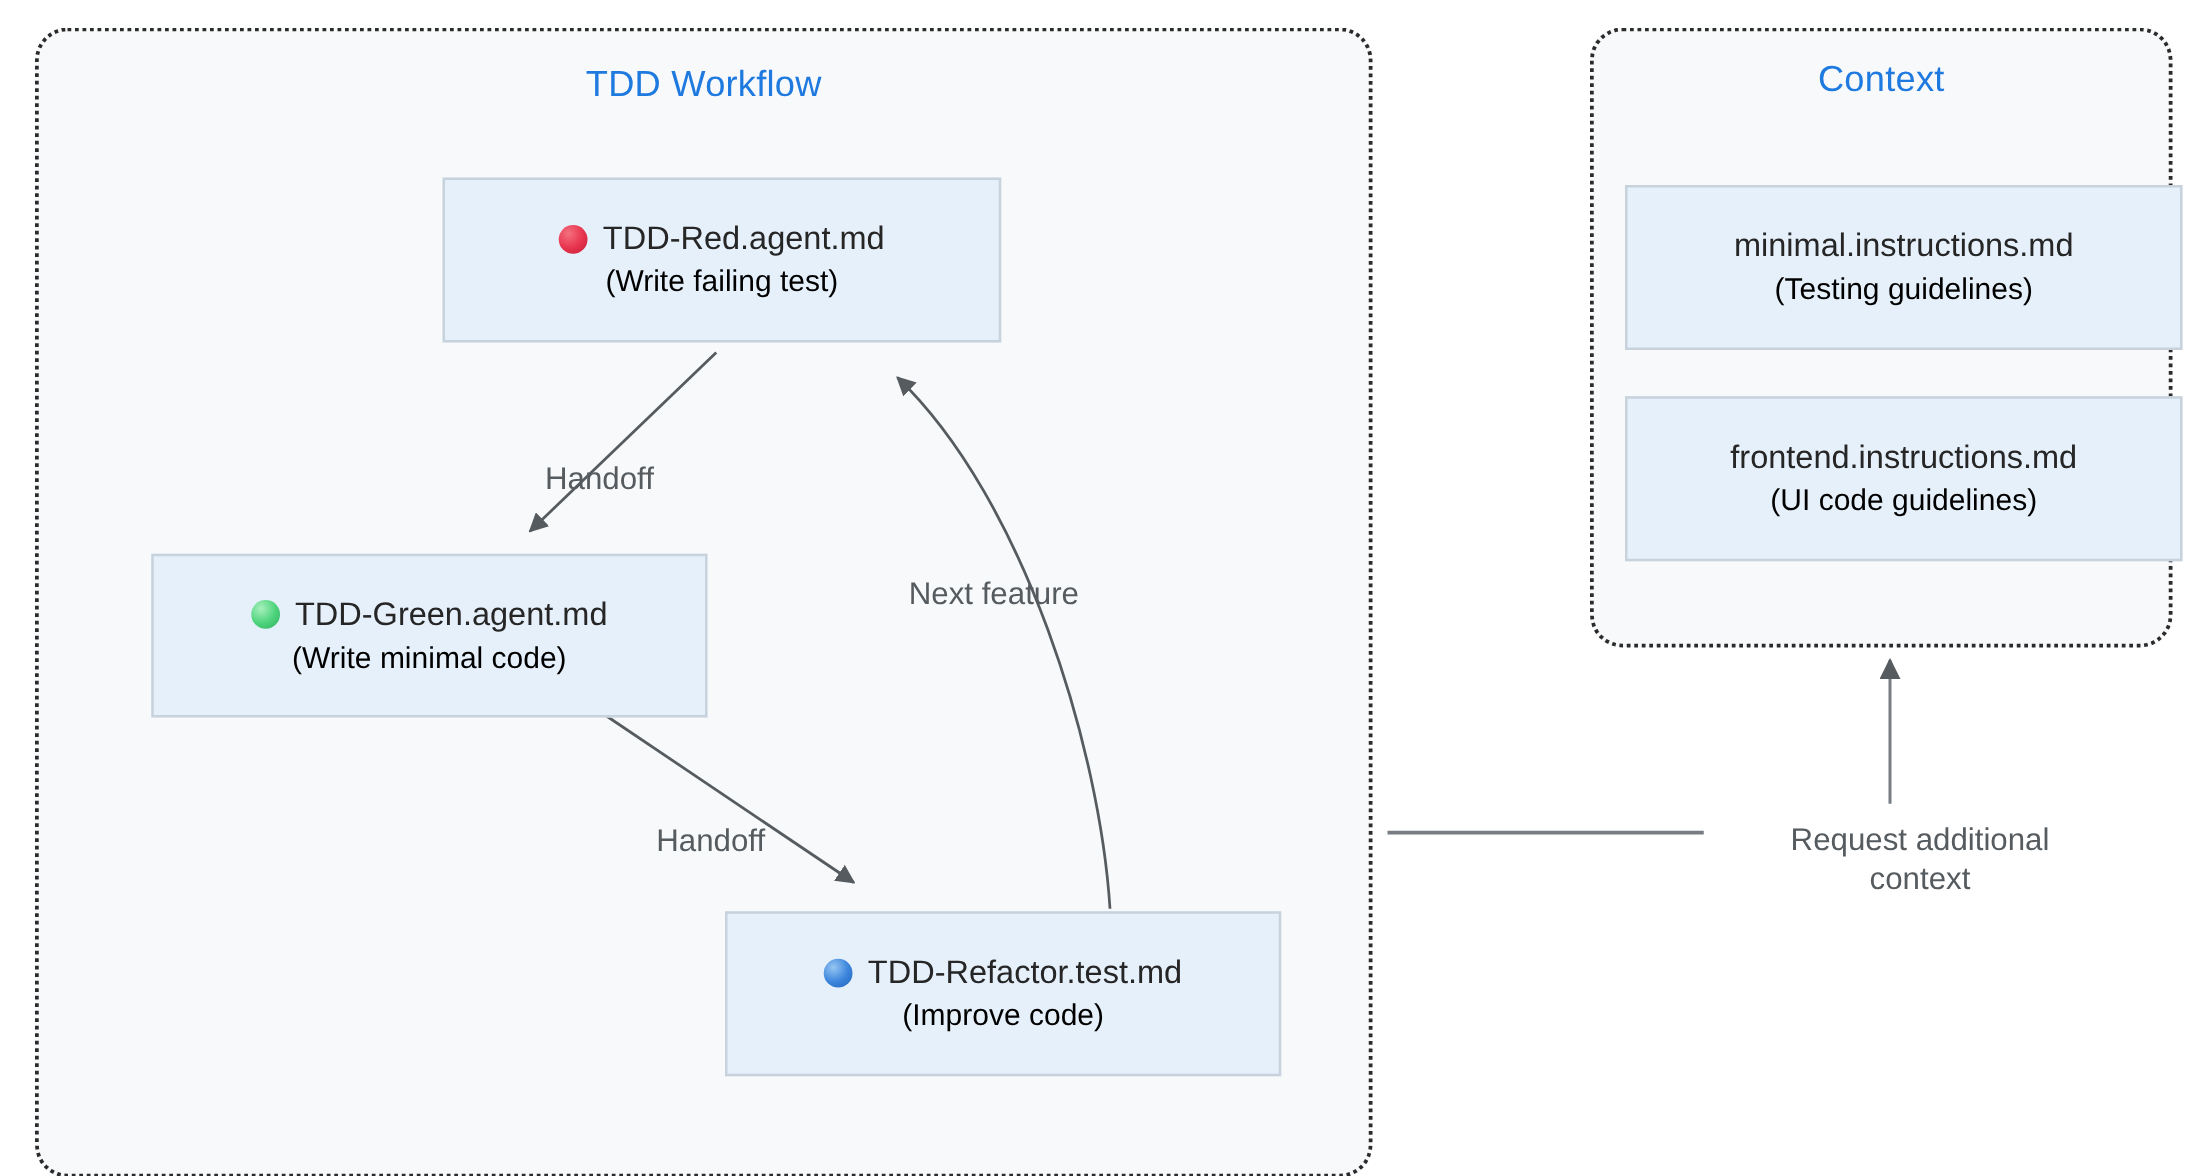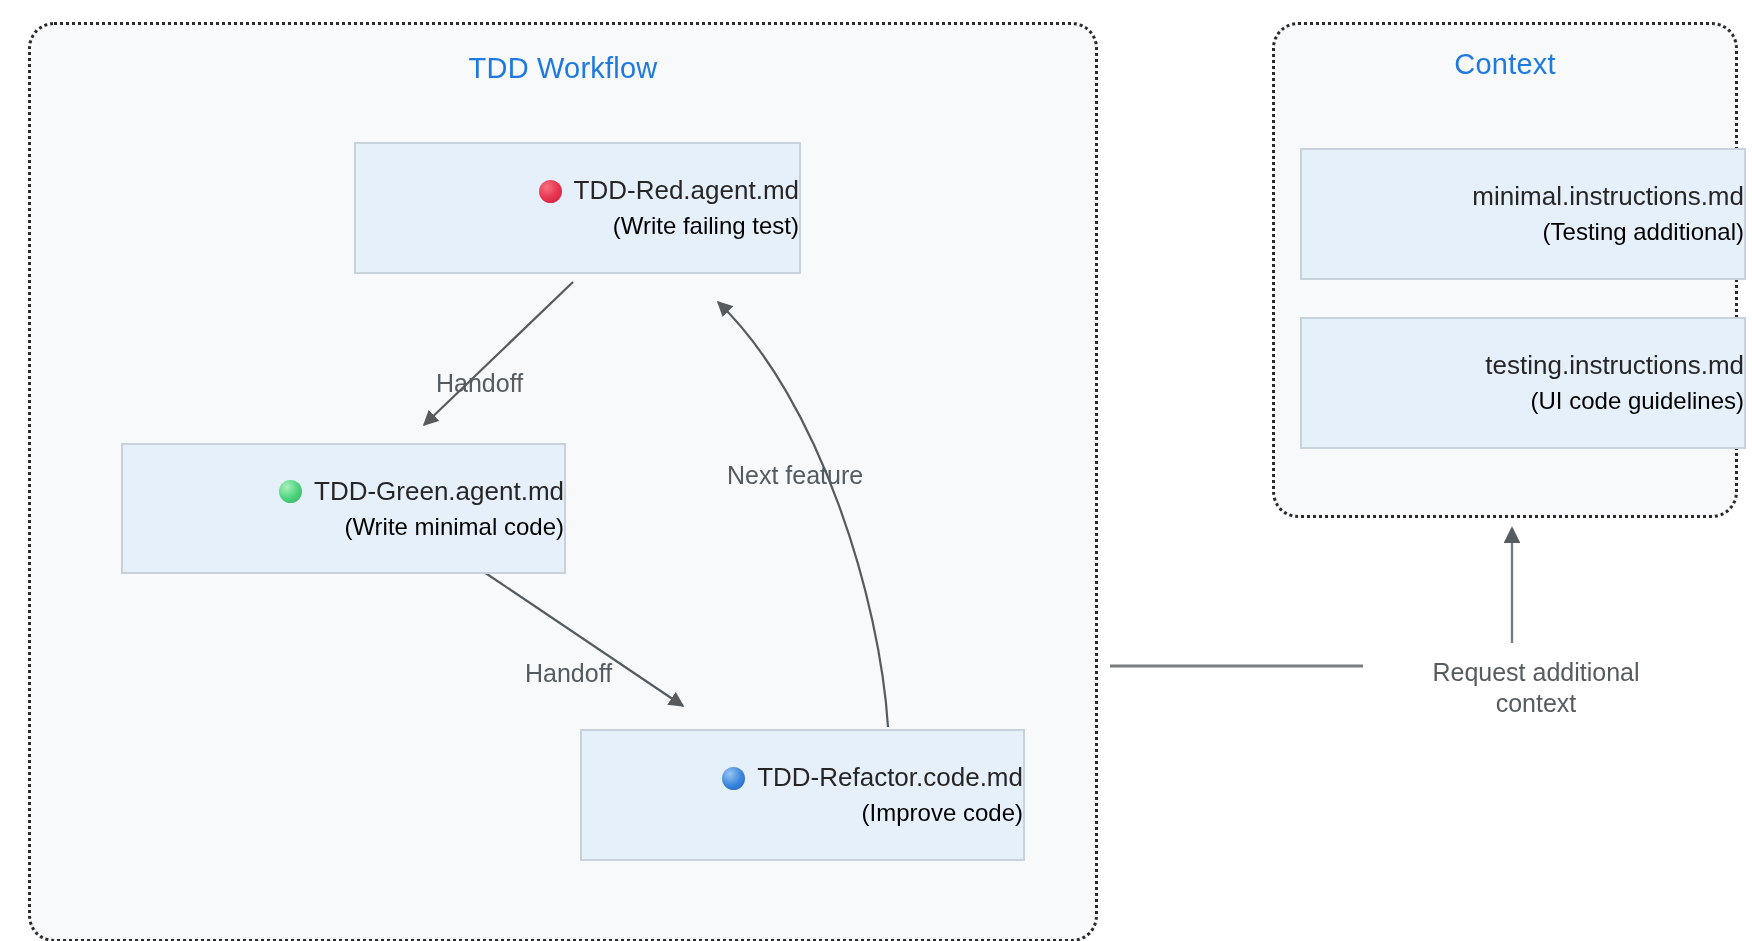--- a/index.html
+++ b/index.html
@@ -48,21 +48,21 @@
     white-space: nowrap;
   }
   
   .node {
     position: absolute;
     background: #e6f0fa;
     border: 2px solid #c7d2dd;
     box-sizing: border-box;
     display: flex;
     flex-direction: column;
-    align-items: flex-end;
+    align-items: center;
     justify-content: center;
     gap: 6px;
   }
   .node-title {
     font-size: 26px;
     color: #262626;
     white-space: nowrap;
     display: flex;
     align-items: center;
     gap: 12px;
@@ -144,32 +144,32 @@
     <div class="node-title">
       <span class="dot green"></span>
       <span>TDD-Green.agent.md</span>
     </div>
     <div class="node-sub">(Write minimal code)</div>
   </div>
 
   <div class="node" style="left:580px; top:729px; width:445px; height:132px;">
     <div class="node-title">
       <span class="dot blue"></span>
-      <span>TDD-Refactor.code.md</span>
+      <span>TDD-Refactor.test.md</span>
     </div>
     <div class="node-sub">(Improve code)</div>
   </div>
 
   <div class="node" style="left:1300px; top:148px; width:446px; height:132px;">
     <div class="node-title">minimal.instructions.md</div>
-    <div class="node-sub">(Testing additional)</div>
+    <div class="node-sub">(Testing guidelines)</div>
   </div>
 
   <div class="node" style="left:1300px; top:317px; width:446px; height:132px;">
-    <div class="node-title">testing.instructions.md</div>
+    <div class="node-title">frontend.instructions.md</div>
     <div class="node-sub">(UI code guidelines)</div>
   </div>
 
   <div class="edge-label" style="left:436px; top:348px;">Handoff</div>
 
   <div class="edge-label" style="left:525px; top:638px;">Handoff</div>
 
   <div class="edge-label" style="left:727px; top:440px;">Next feature</div>
 
   <div class="edge-label two-line" style="left:1391px; top:637px; width:290px;">

